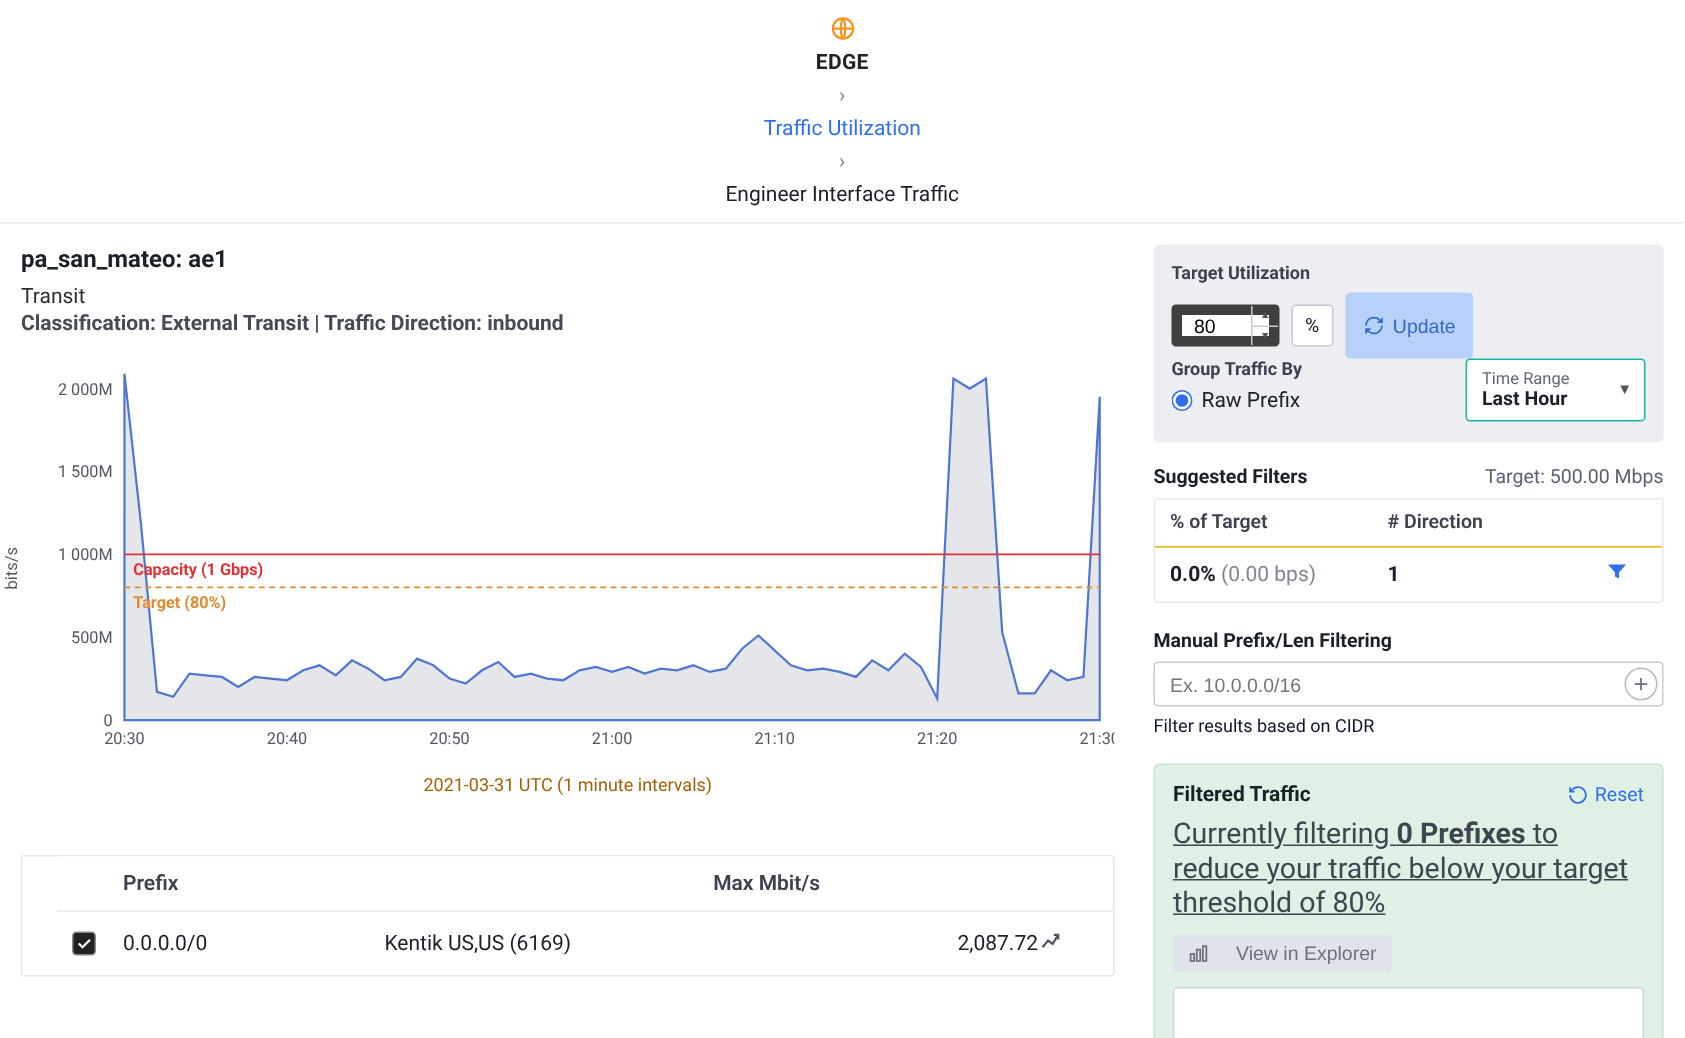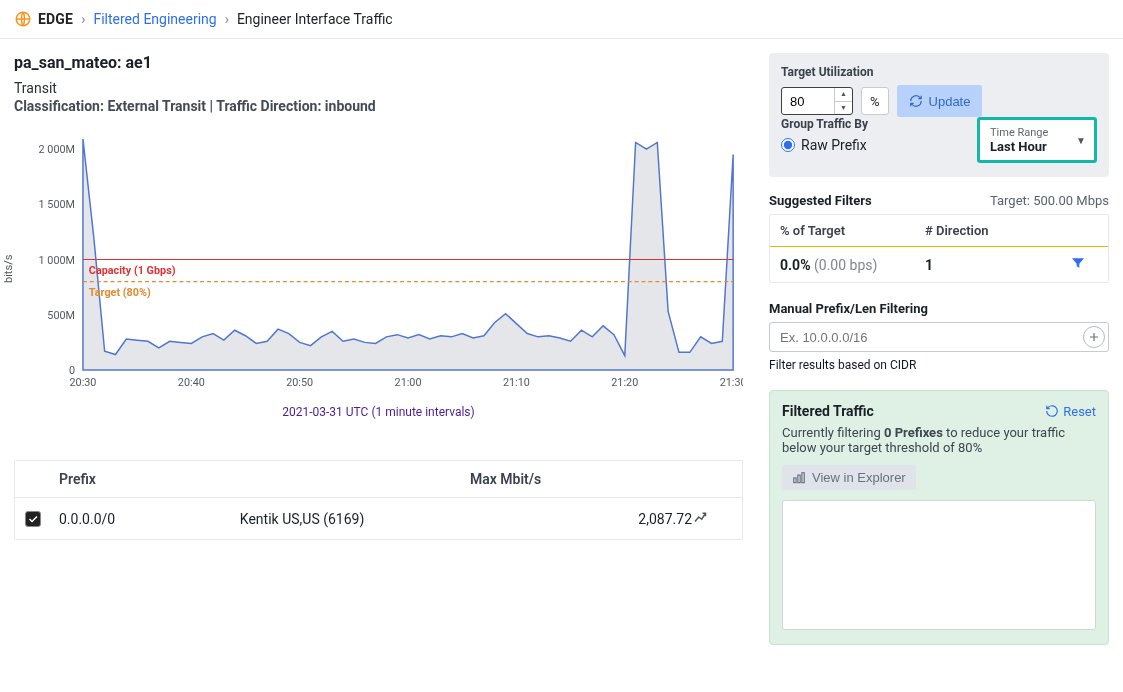--- a/index.html
+++ b/index.html
@@ -11,20 +11,21 @@
     width: 1123px;
     height: 692px;
     overflow: hidden;
   }
   .topbar {
     display: flex;
     align-items: center;
     padding: 10px 14px;
     border-bottom: 1px solid #e8e8e8;
     gap: 6px;
+    flex-direction: column;
   }
   .topbar .crumb-link { color: #2f6fed; cursor: pointer; }
   .topbar .crumb-sep { color: #888; padding: 0 2px; }
   .topbar .edge { font-weight: 700; color: #222; letter-spacing: 0.2px;}
   .globe-icon { width: 18px; height: 18px; color: #f7941e; flex-shrink:0;}
   .main {
     display: flex;
     padding: 14px 14px 0 14px;
     gap: 26px;
     align-items: flex-start;
@@ -42,48 +43,48 @@
   .ylabel {
     position: absolute;
     left: -6px;
     top: 50%;
     transform: rotate(-90deg) translateY(-50%);
     font-size: 11px;
     color: #525861;
     transform-origin: left top;
   }
   .chart-svg { width: 100%; height: 270px; }
-  .xsubtitle { text-align: center; color: #4c1d95; font-size: 12px; margin-top:4px;}
-  .table { margin-top: 22px; border: 1px solid #e6e8ec; border-radius: 2px; }
+  .xsubtitle { text-align: center; color: #a16207; font-size: 12px; margin-top:4px;}
+  .table { margin-top: 22px; border: 1px solid #e6e8ec; border-radius: 2px; padding-left: 23px; }
   .table-head, .table-row {
     display: grid;
     grid-template-columns: 34px 1.2fr 2fr 1fr 40px;
     align-items: center;
     padding: 10px 10px;
   }
   .table-head { border-bottom: 1px solid #e6e8ec; font-weight: 600; color: #3b424d; background:#fff;}
   .table-row td:nth-child(4), .table-head .th-right { text-align: right; }
   .chk { width:16px; height:16px; border:1px solid #888; border-radius:3px; display:inline-flex; align-items:center; justify-content:center; background:#222;}
   .chk svg { width:12px; height:12px; color:#fff;}
   .row-icon svg{width:18px;height:18px;color:#525861;}
 
   
   .panel-gray { background: #eceef2; border-radius: 4px; padding: 12px 12px 14px; margin-bottom: 16px;}
   .panel-label { font-size: 12px; font-weight: 700; color: #3b424d; margin-bottom: 6px; }
   .util-row { display:flex; gap:8px; align-items:center; }
   .spinbox { position:relative; width:72px;}
-  .spinbox input { width:100%; height:28px; padding:4px 22px 4px 8px; border:1px solid #404040; border-radius:3px; font-size:13px;}
+  .spinbox input { width:100%; height:28px; padding:4px 22px 4px 8px; border:7px solid #404040; border-radius:3px; font-size:13px;}
   .spinbox .spinners { position:absolute; right:1px; top:1px; bottom:1px; width:18px; border-left:1px solid #c6cad2; display:flex; flex-direction:column;}
   .spinbox .spin { flex:1; display:flex; align-items:center; justify-content:center; font-size:7px; color:#555;}
   .pct-box { border:1px solid #c6cad2; background:#fff; height:28px; border-radius:3px; padding:0 8px; display:flex; align-items:center; font-size:13px;}
-  .btn-update { background:#b8d1fa; color:#3169c9; border:none; border-radius:3px; height:32px; padding:0 12px; font-size:13px; display:inline-flex; align-items:center; gap:6px; cursor:pointer;}
+  .btn-update { background:#b8d1fa; color:#3169c9; border:none; border-radius:3px; height:44px; padding:0 12px; font-size:13px; display:inline-flex; align-items:center; gap:6px; cursor:pointer;}
   .group-row { display:flex; justify-content:space-between; align-items:flex-start;}
   .radio-row { display:flex; align-items:center; gap:6px; margin-top:6px;}
   .radio-row input[type=radio]{ accent-color:#2f6fed; width:14px; height:14px;}
-  .timerange { background:#fff; border:3px solid #14b8a6; border-radius:3px; padding:6px 28px 6px 10px; min-width:120px; position:relative; cursor:pointer;}
+  .timerange { background:#fff; border:1px solid #14b8a6; border-radius:3px; padding:6px 28px 6px 10px; min-width:120px; position:relative; cursor:pointer;}
   .timerange .tr-label{ font-size:11px; color:#606772;}
   .timerange .tr-value{ font-size:13px; font-weight:700; color:#1a2027;}
   .timerange .tr-caret{ position:absolute; right:8px; top:50%; transform:translateY(-50%); font-size:10px; color:#555;}
 
   .sf-head { display:flex; justify-content:space-between; align-items:baseline; margin-bottom:6px;}
   .sf-head .sf-title{ font-weight:700; font-size:13px;}
   .sf-head .sf-target{ color:#5a6270; font-size:13px;}
   .sf-table { border:1px solid #e6e8ec; border-radius:2px;}
   .sf-thead, .sf-row { display:grid; grid-template-columns:1fr 1fr 28px; padding:8px 10px; align-items:center;}
   .sf-thead { border-bottom:1px solid #eab308; font-weight:600; font-size:13px; color:#3b424d;}
@@ -93,22 +94,22 @@
   .mp-label { font-weight:700; font-size:13px; margin-top:18px; margin-bottom:6px;}
   .mp-input-row { position:relative;}
   .mp-input-row input{ width:100%; height:30px; border:1px solid #c6cad2; border-radius:3px; padding:4px 32px 4px 10px; font-size:13px;}
   .mp-input-row .add-btn{ position:absolute; right:4px; top:50%; transform:translateY(-50%); width:22px; height:22px; border-radius:50%; border:1px solid #b5bac4; display:flex; align-items:center; justify-content:center; color:#697180; font-size:14px; cursor:pointer; background:#fff;}
   .mp-help { font-size:12px; color:#0f172a; margin-top:6px;}
 
   .ft-panel { margin-top:18px; background:#dff0e4; border:1px solid #c6e3cf; border-radius:4px; padding:12px 12px 14px;}
   .ft-head { display:flex; justify-content:space-between; align-items:center;}
   .ft-head .ft-title{ font-weight:700;}
   .ft-head .reset{ color:#2f6fed; font-size:13px; cursor:pointer; display:inline-flex; align-items:center; gap:4px;}
-  .ft-desc { font-size:13px; color:#3e4650; margin-top:6px;}
-  .ft-view-btn { margin-top:10px; display:inline-flex; align-items:center; gap:6px; background:#e0e3e9; color:#697180; border:none; border-radius:3px; padding:5px 10px; font-size:13px;}
+  .ft-desc { font-size:19px; color:#3e4650; margin-top:6px;text-decoration:underline;}
+  .ft-view-btn { margin-top:10px; display:inline-flex; align-items:center; gap:18px; background:#e0e3e9; color:#697180; border:none; border-radius:3px; padding:5px 10px; font-size:13px;}
   .ft-box { margin-top:10px; background:#fff; border:1px solid #d2d6dd; border-radius:3px; height:130px;}
 
   
   .area-path { fill:#e4e6ea; stroke:#5176d0; stroke-width:1.5;}
   .cap-line { stroke:#e03232; stroke-width:1.2;}
   .tgt-line { stroke:#e08a32; stroke-width:1.2; stroke-dasharray:4 3;}
   .axis-text { font-size:11px; fill:#525861;}
   .annot { font-size:11px; font-weight:700;}
 </style>
 </head>
@@ -116,21 +117,21 @@
 
 <div class="topbar">
   <span class="globe-icon">
     <svg viewBox="0 0 24 24" fill="none" stroke="currentColor" stroke-width="2">
         <circle cx="12" cy="12" r="9"></circle>
         <path d="M3 12h18M12 3c2.5 3 2.5 15 0 18M12 3c-2.5 3-2.5 15 0 18"></path>
       </svg>
   </span>
   <span class="edge">EDGE</span>
   <span class="crumb-sep">›</span>
-  <span class="crumb-link">Filtered Engineering</span>
+  <span class="crumb-link">Traffic Utilization</span>
   <span class="crumb-sep">›</span>
   <span>Engineer Interface Traffic</span>
 </div>
 
 <div class="main">
 
   <div class="left">
     <h1 class="title">pa_san_mateo: ae1</h1>
     <div class="subtype">Transit</div>
     <div class="subclass">Classification: External Transit | Traffic Direction: inbound</div>

